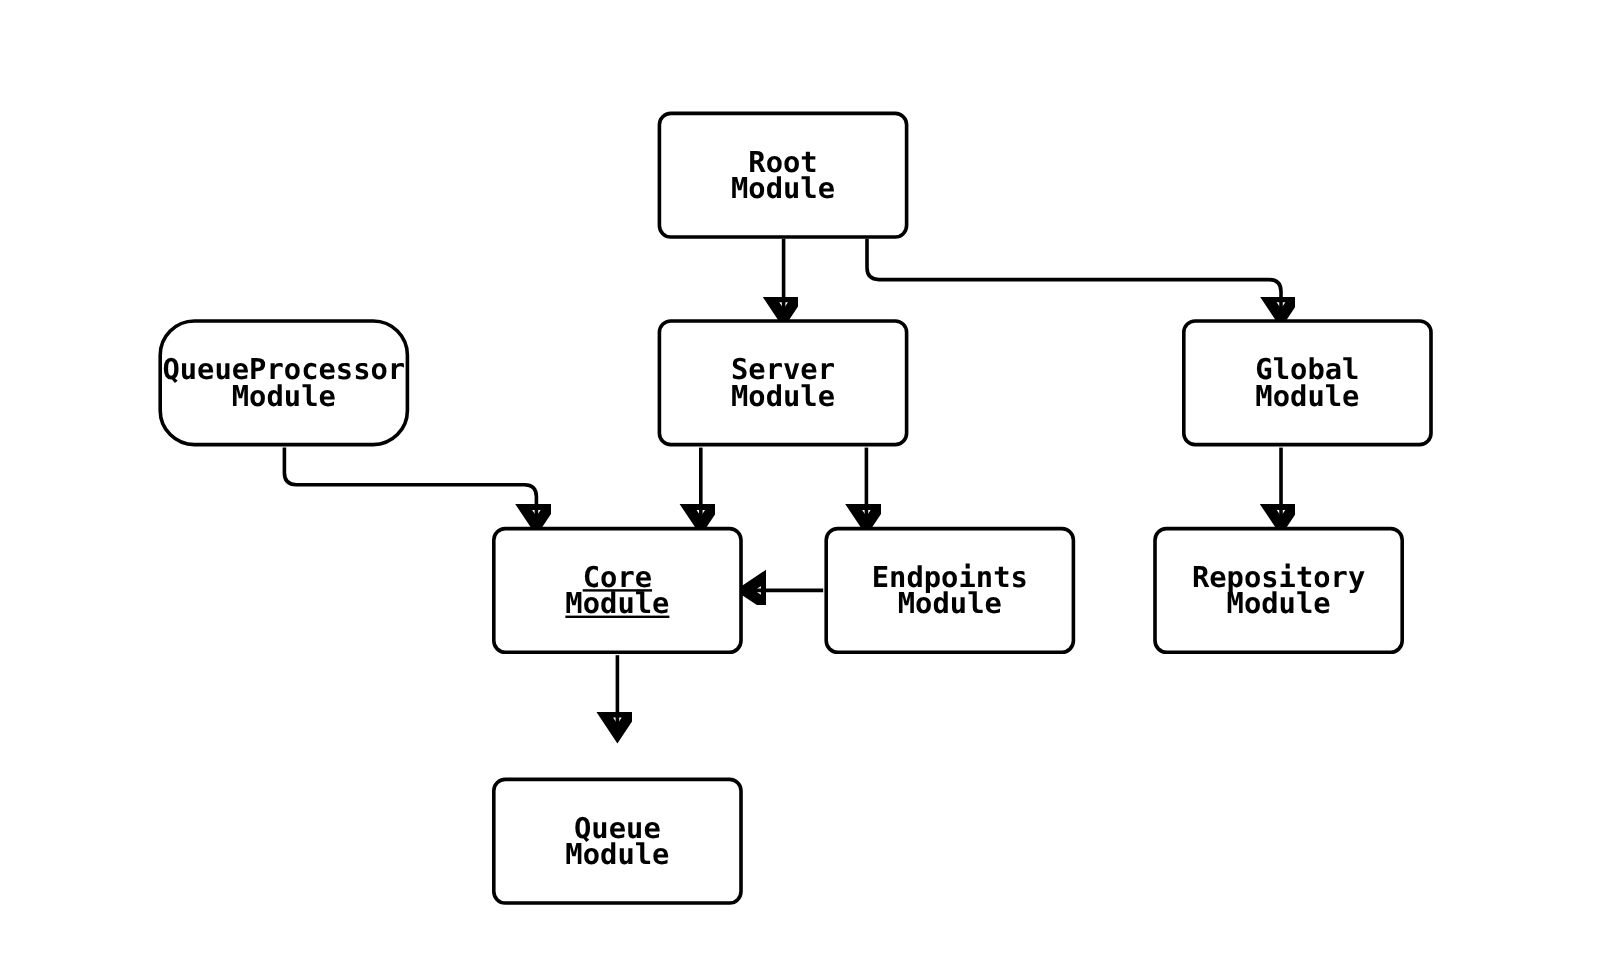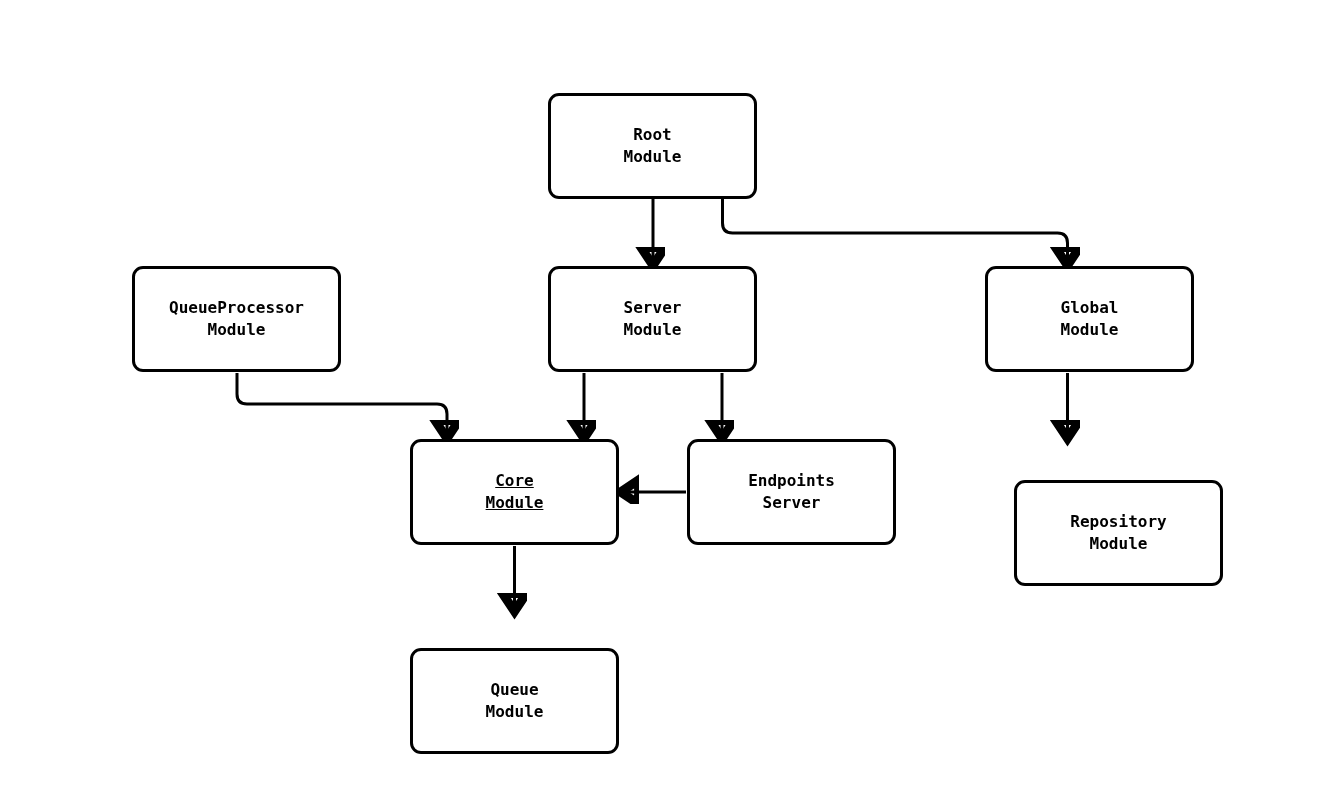--- a/index.html
+++ b/index.html
@@ -35,34 +35,34 @@
     background: #ffffff;
     border: 3px solid #000000;
     border-radius: 11px;
     display: flex;
     align-items: center;
     justify-content: center;
   }
   .node .label {
     white-space: pre-line;
     text-align: center;
-    font-size: 16px;
+    font-size: 24px;
     font-weight: bold;
     line-height: 22px;
     color: #000000;
     letter-spacing: 0px;
   }
   
   .pos-root            { left: 548px;  top: 93px;  }
-  .pos-queue-processor { left: 132px;  top: 266px; }
+  .pos-queue-processor { left: 132px;  top: 266px; border-radius: 30px; }
   .pos-server          { left: 548px;  top: 266px; }
   .pos-global          { left: 985px;  top: 266px; }
   .pos-core            { left: 410px;  top: 439px; text-decoration: underline; }
   .pos-endpoints       { left: 687px;  top: 439px; }
-  .pos-repository      { left: 1014px;  top: 439px; margin-top: 41px; }
+  .pos-repository      { left: 961px;  top: 439px; }
   .pos-queue           { left: 410px;  top: 648px; }
 </style>
 </head>
 <body>
 
 <div class="canvas">
 
   <svg class="edges-layer" width="1337" height="809" viewBox="0 0 1337 809" xmlns="http://www.w3.org/2000/svg">
     <defs>
       <marker id="arrowhead" markerUnits="strokeWidth" markerWidth="12" markerHeight="12" refX="5.2" refY="4" orient="auto-start-reverse">
@@ -99,21 +99,21 @@
 Module</span>
   </div>
 
   <div class="node pos-core">
     <span class="label">Core
 Module</span>
   </div>
 
   <div class="node pos-endpoints">
     <span class="label">Endpoints
-Server</span>
+Module</span>
   </div>
 
   <div class="node pos-repository">
     <span class="label">Repository
 Module</span>
   </div>
 
   <div class="node pos-queue">
     <span class="label">Queue
 Module</span>

